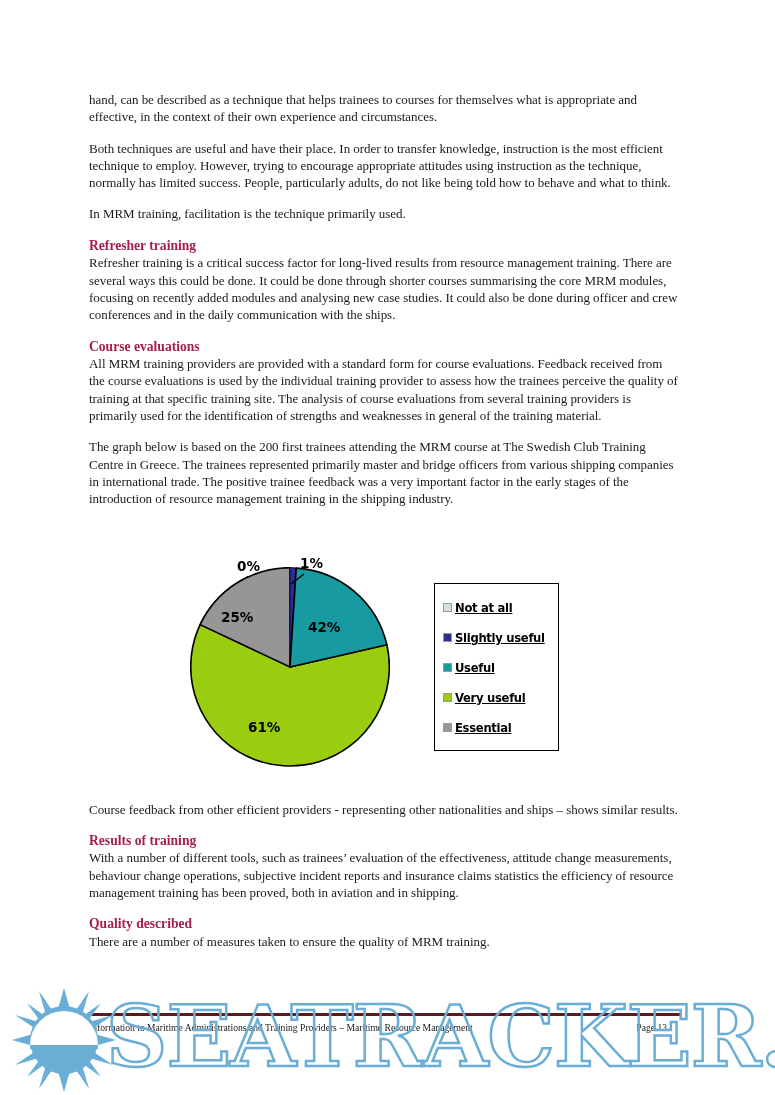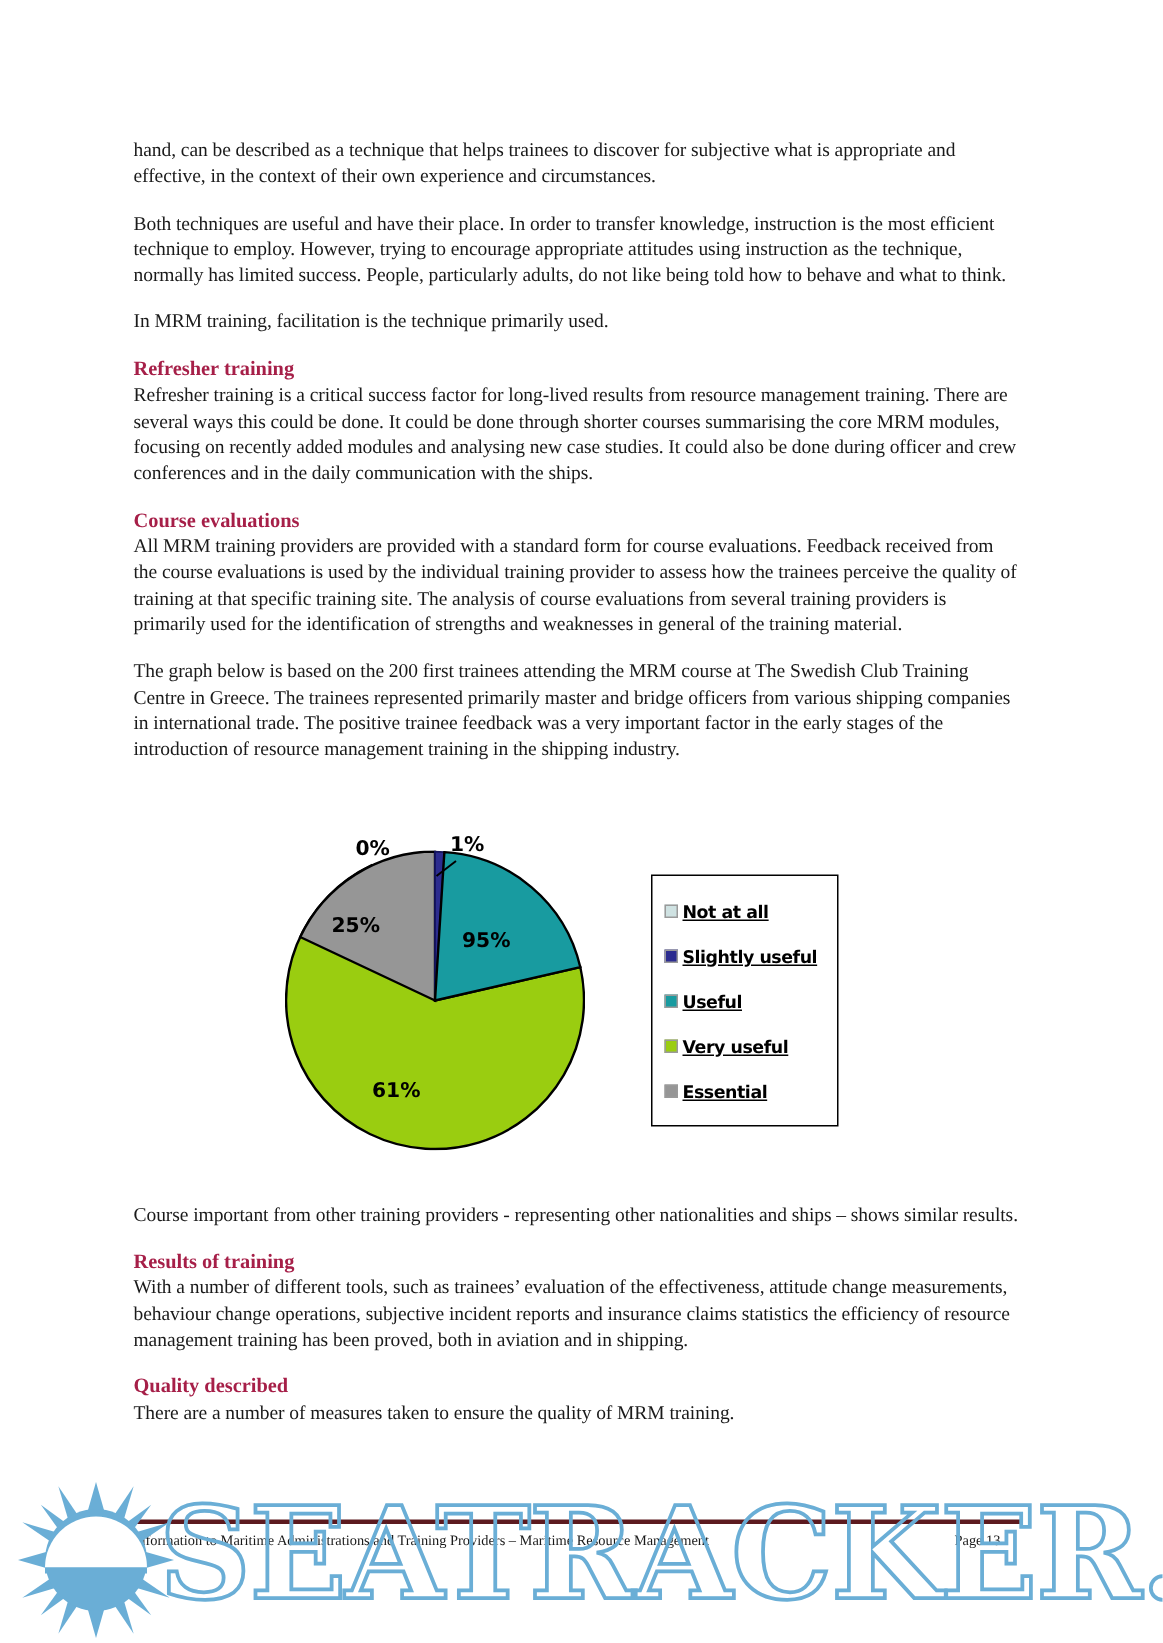--- a/index.html
+++ b/index.html
@@ -198,21 +198,21 @@
     height: 104px;
   }
 </style>
 </head>
 <body>
 
 <div id="page">
 
   <div class="content">
 
-    <p class="body-text">hand, can be described as a technique that helps trainees to discover for subjective what is appropriate and effective, in the context of their own experience and circumstances.</p>
+    <p class="body-text">hand, can be described as a technique that helps trainees to courses for themselves what is appropriate and effective, in the context of their own experience and circumstances.</p>
     <p class="body-text">Both techniques are useful and have their place. In order to transfer knowledge, instruction is the most efficient technique to employ. However, trying to encourage appropriate attitudes using instruction as the technique, normally has limited success. People, particularly adults, do not like being told how to behave and what to think.</p>
     <p class="body-text">In MRM training, facilitation is the technique primarily used.</p>
 
     <div class="heading-block">
       <h2 class="section-heading">Refresher training</h2>
       <p class="body-text">Refresher training is a critical success factor for long-lived results from resource management training. There are several ways this could be done. It could be done through shorter courses summarising the core MRM modules, focusing on recently added modules and analysing new case studies. It could also be done during officer and crew conferences and in the daily communication with the ships.</p>
     </div>
 
     <div class="heading-block">
       <h2 class="section-heading">Course evaluations</h2>
@@ -235,21 +235,21 @@
 
           <path d="M 100 100 L 106.24 1.10 A 99.3 99.3 0 0 1 196.85 77.72 Z" fill="#189ba0" stroke="#000000" stroke-width="1.6"></path>
         </svg>
 
         <svg class="leader" viewBox="0 0 16 14">
           <path d="M 1 12 L 14 2" stroke="#000" stroke-width="1.3" fill="none"></path>
         </svg>
 
         <span class="slice-label lbl-0">0%</span>
         <span class="slice-label lbl-1">1%</span>
-        <span class="slice-label lbl-20">95%</span>
+        <span class="slice-label lbl-20">42%</span>
         <span class="slice-label lbl-61">61%</span>
         <span class="slice-label lbl-18">25%</span>
       </div>
 
       <div class="legend">
         <div class="legend-item">
           <span class="legend-swatch" style="background:#cfe2e2"></span>
           <span class="legend-label">Not at all</span>
         </div>
         <div class="legend-item">
@@ -264,21 +264,21 @@
           <span class="legend-swatch" style="background:#9acd10"></span>
           <span class="legend-label">Very useful</span>
         </div>
         <div class="legend-item">
           <span class="legend-swatch" style="background:#969696"></span>
           <span class="legend-label">Essential</span>
         </div>
       </div>
     </div>
 
-    <p class="body-text">Course important from other training providers - representing other nationalities and ships – shows similar results.</p>
+    <p class="body-text">Course feedback from other efficient providers - representing other nationalities and ships – shows similar results.</p>
 
     <div class="heading-block">
       <h2 class="section-heading">Results of training</h2>
       <p class="body-text">With a number of different tools, such as trainees’ evaluation of the effectiveness, attitude change measurements, behaviour change operations, subjective incident reports and insurance claims statistics the efficiency of resource management training has been proved, both in aviation and in shipping.</p>
     </div>
 
     <div class="heading-block">
       <h2 class="section-heading">Quality described</h2>
       <p class="body-text">There are a number of measures taken to ensure the quality of MRM training.</p>
     </div>

